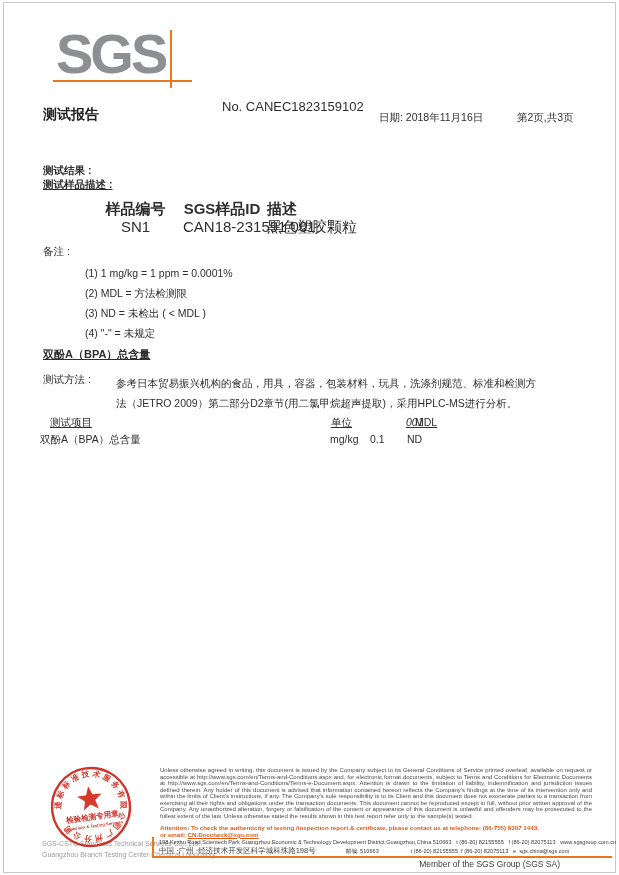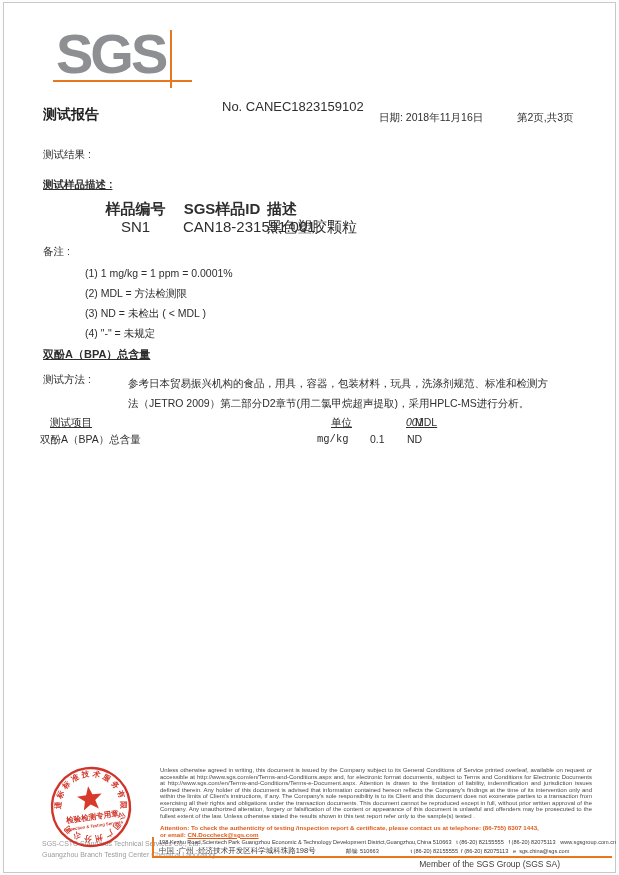--- a/index.html
+++ b/index.html
@@ -17,46 +17,46 @@
   .doc-title{left:43px;top:106px;font-size:14px;font-weight:bold;color:#222;}
   .report-no{left:222px;top:99px;font-size:13px;}
   .report-date{left:379px;top:111px;font-size:10.5px;}
   .page-info{left:517px;top:111px;font-size:10.5px;}
 
   .label{font-size:10.5px;}
   .bold{font-weight:bold;}
   .ul{text-decoration:underline;}
   .it{font-style:italic;}
 
-  .results-label{left:43px;top:148px;}
+  .results-label{left:43px;top:164px;font-weight:bold;}
   .sample-desc-label{left:43px;top:178px;}
 
   
   .sample-table{left:88px;top:200px;width:470px;font-size:15px;}
   .st-row{display:flex;line-height:18px;}
   .st-c1{width:95px;text-align:center;}
   .st-c2{width:78px;text-align:center;white-space:nowrap;}
   .st-c3{padding-left:6px;text-align:left;white-space:nowrap;}
   .st-head{font-weight:bold;}
 
   .notes-label{left:43px;top:245px;}
   .notes-list{left:85px;top:263px;font-size:10.5px;line-height:20px;}
 
   .bpa-title{left:43px;top:347px;font-size:11px;}
   .method-label{left:43px;top:373px;}
-  .method-text{left:128px;top:373px;width:466px;font-size:10.5px;line-height:20px;}
+  .method-text{left:116px;top:373px;width:466px;font-size:10.5px;line-height:20px;}
 
   
   .rt{font-size:10.5px;white-space:nowrap;}
   .rt-head-item{left:50px;top:416px;}
   .rt-head-unit{left:331px;top:416px;}
   .rt-head-mdl{left:367px;top:416px;padding-left:48px;}
   .rt-head-001{left:406px;top:416px;}
   .rt-row-item{left:40px;top:433px;}
-  .rt-row-unit{left:317px;top:433px;font-family:Liberation Mono, monospace;}
+  .rt-row-unit{left:330px;top:433px;}
   .rt-row-mdl{left:370px;top:433px;}
   .rt-row-nd{left:407px;top:433px;}
 
   
   .legal{left:160px;top:767px;width:432px;font-size:6px;line-height:6.5px;color:#4b4b4b;text-align:justify;}
   .attention{left:160px;top:825px;width:432px;font-size:6.2px;line-height:6.8px;color:#e05a17;font-weight:bold;}
   .addr-vline{left:152px;top:837px;width:2px;height:19px;background:#e8771d;}
   .addr-row1{left:159px;top:839px;width:452px;font-size:5.6px;color:#3a3a3a;white-space:pre;}
   .addr-row2{left:159px;top:846px;width:452px;color:#3a3a3a;white-space:pre;display:flex;align-items:baseline;gap:27px;}
   .addr-cn{font-size:7.5px;}

